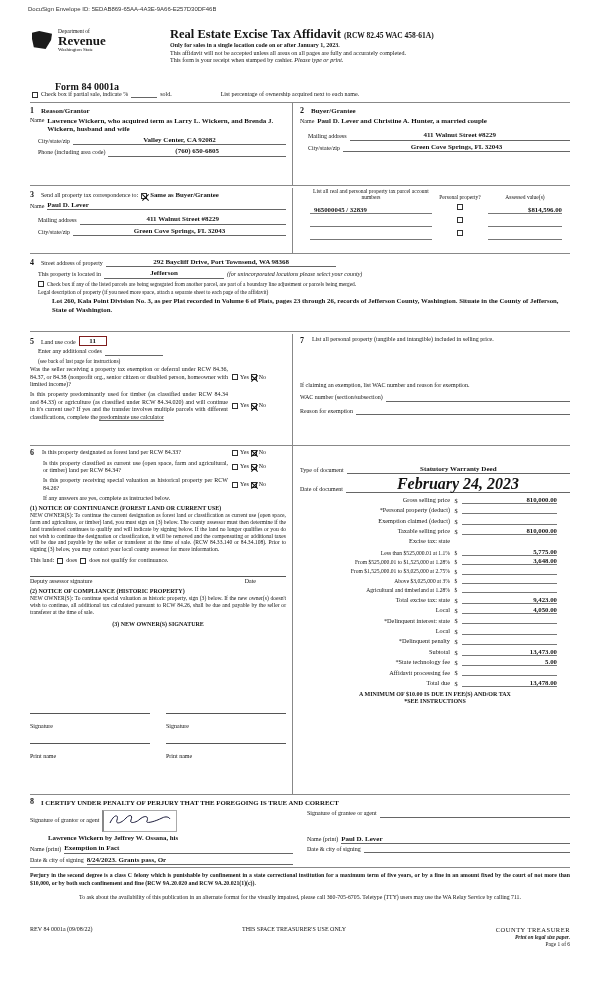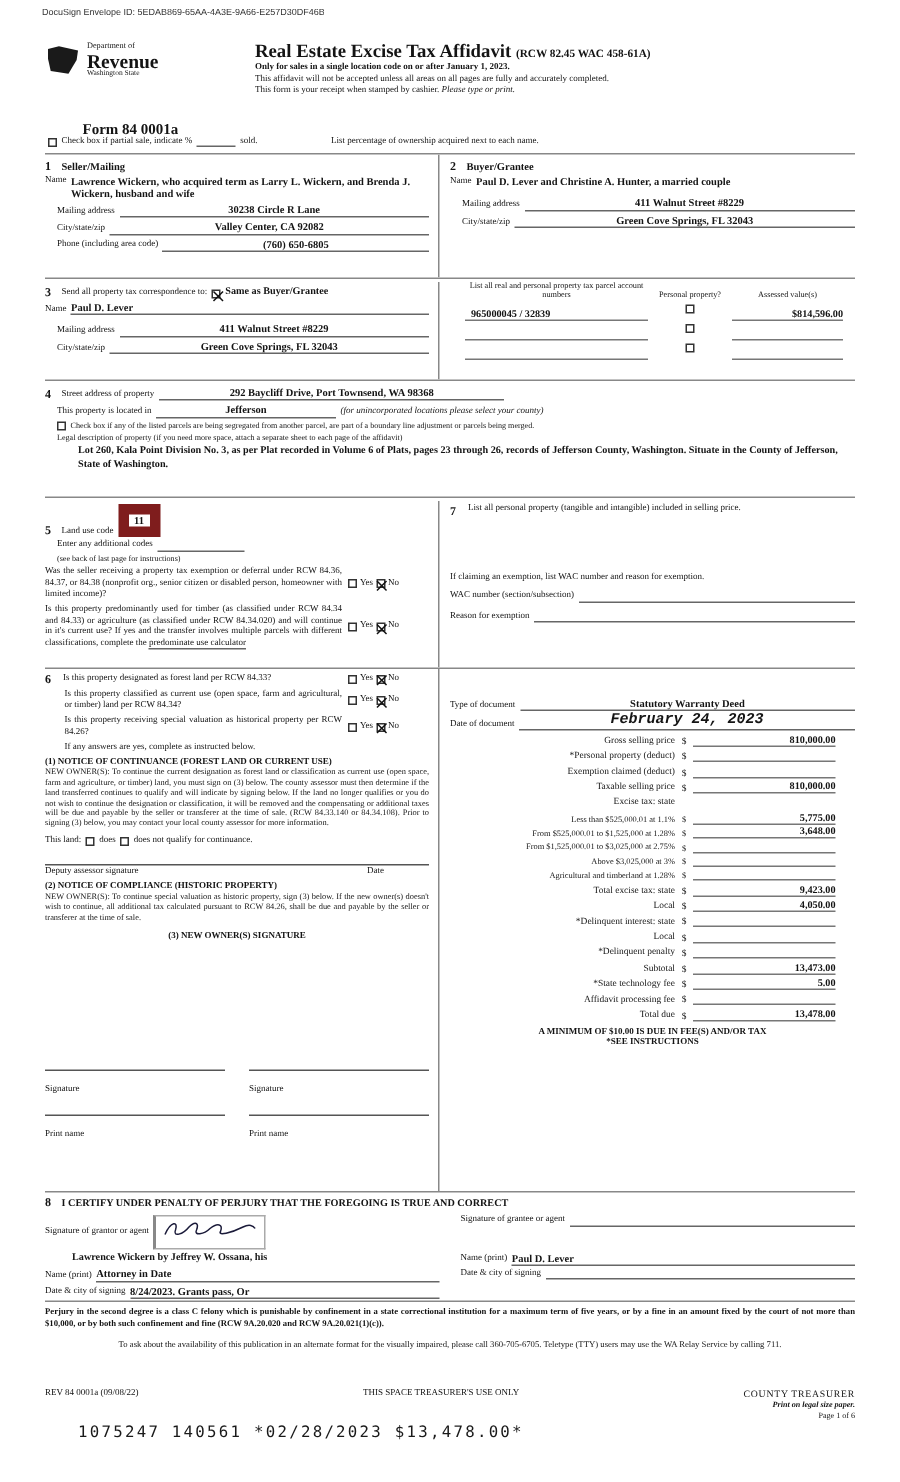--- a/index.html
+++ b/index.html
@@ -42,42 +42,42 @@
   .cb.checked::after  { transform:rotate(-45deg); }
   .ptable { margin-left:10px; }
   .phead { display:flex; gap:4px; text-align:center; align-items:flex-end; }
   .ph { font-size:5.5px; line-height:1.15; }
   .ph1 { width:122px; } .ph2 { width:48px; } .ph3 { width:74px; }
   .prow { display:flex; gap:4px; align-items:flex-end; height:13px; }
   .pparcel { width:122px; font-size:6.8px; font-weight:bold; border-bottom:1px solid #777; padding-left:4px; }
   .pcbcell { width:48px; text-align:center; }
   .pvalue { width:74px; font-size:6.8px; font-weight:bold; border-bottom:1px solid #777; text-align:right; }
   .legal { font-size:6.8px; margin:2px 0 0 22px; line-height:1.3; }
-  .codebox { display:inline-block; min-width:28px; border:7px solid #7f1d1d; text-align:center; font-weight:bold; font-size:7px; padding:0 2px; }
+  .codebox { display:inline-block; min-width:28px; border:1px solid #7f1d1d; text-align:center; font-weight:bold; font-size:7px; padding:0 2px; }
   .qrow { display:flex; align-items:center; gap:4px; margin:2.5px 0; }
   .qtext { flex:1; text-align:justify; }
   .yn { display:flex; align-items:center; gap:2px; flex:none; width:54px; }
   .ntitle { font-weight:bold; font-size:6px; margin-top:3px; line-height:1.2; }
   .ntitle.center { text-align:center; margin-top:5px; }
   .nbody { font-size:5.6px; text-align:justify; line-height:1.22; }
   .depline { border-bottom:1px solid #555; height:10px; }
   .deplabels { display:flex; justify-content:space-between; padding-right:30px; margin-top:1px; }
   .sigcols { display:flex; gap:16px; }
   .sigcol { flex:1; }
   .sigline { border-bottom:1px solid #555; }
   .sigline.h1 { height:86px; }
   .sigline.h2 { height:12px; }
   .taxrow { display:flex; align-items:flex-end; margin:2.4px 0; }
   .taxlabel { width:150px; text-align:right; font-size:6.3px; line-height:1.1; }
   .taxdollar { width:12px; text-align:center; font-size:6.3px; }
   .taxval { width:95px; text-align:right; font-size:6.8px; font-weight:bold; border-bottom:1px solid #777; min-height:8px; }
   .taxrow.sm .taxlabel, .taxrow.sm .taxdollar { font-size:5.6px; }
   .taxrow.sm { margin:1.4px 0; }
   .taxrow.hdr .taxdollar, .taxrow.hdr .taxval { visibility:hidden; }
-  .hand { font-family:Liberation Mono, monospace; font-style:italic; font-weight:bold; font-size:10px; line-height:1; }
+  .hand { font-family:Liberation Serif, serif; font-style:italic; font-weight:bold; font-size:16px; line-height:1; }
   .minnote { text-align:center; font-weight:bold; font-size:6px; margin-top:4px; }
   .certtitle { font-weight:bold; font-size:6.8px; }
   .cols2 { display:flex; gap:14px; }
   .ccol { flex:1; }
   .sigbox { display:inline-block; border:1px solid #aaa; border-left:2px solid #888; padding:1px 4px; background:#fff; }
   .perjury { font-size:5.8px; font-weight:bold; text-align:justify; line-height:1.3; }
   .altnote { font-size:5.8px; text-align:center; line-height:1.3; }
   .footrow { display:flex; justify-content:space-between; align-items:flex-start; }
   .fright { display:flex; flex-direction:column; align-items:flex-end; gap:1px; text-align:right; }
   .ctreas { font-size:6.5px; letter-spacing:0.5px; }
@@ -116,29 +116,25 @@
     <span class="lbl">Check box if partial sale, indicate %</span>
     <span class="blank" style="width:26px"></span>
     <span class="lbl">sold.</span>
     <span class="lbl" style="margin-left:46px">List percentage of ownership acquired next to each name.</span>
   </div>
 
   <div class="abs cols" style="top:102px;left:30px;right:30px;height:84px;border-top:1px solid #888;border-bottom:1px solid #888;">
     <div class="colL">
       <div class="frow" style="margin-top:3px">
           <span class="secnum">1</span>
-          <span class="sectitle">Seller/Mailing</span>
+          <span class="sectitle">Reason/Grantor</span>
         </div>
       <div class="frow" style="flex-wrap:wrap;align-items:flex-start">
           <span class="lbl">Name</span>
           <span class="val" style="flex:1">Lawrence Wickern, who acquired term as Larry L. Wickern, and Brenda J. Wickern, husband and wife</span>
-        </div>
-      <div class="frow">
-          <span class="lbl ind">Mailing address</span>
-          <span class="val ul grow ctr">30238 Circle R Lane</span>
         </div>
       <div class="frow">
           <span class="lbl ind">City/state/zip</span>
           <span class="val ul grow ctr">Valley Center, CA 92082</span>
         </div>
       <div class="frow">
           <span class="lbl ind">Phone (including area code)</span>
           <span class="val ul grow ctr">(760) 650-6805</span>
         </div>
     </div>
@@ -461,21 +457,21 @@
           <span class="lbl">Signature of grantor or agent</span>
           <span class="sigbox">
             <svg width="64" height="14" viewBox="0 0 64 14">
                 <path d="M2 11 C6 2 11 2 9 8 C7 13 14 11 18 6 C22 2 25 3 23 8 C21 12 28 11 32 7 C37 3 41 4 39 9 C37 12 46 10 54 6 C58 4 61 5 62 7" fill="none" stroke="#1b1b3a" stroke-width="1"></path>
               </svg>
           </span>
         </div>
         <div class="val7" style="margin-left:18px">Lawrence Wickern by Jeffrey W. Ossana, his</div>
         <div class="frow">
             <span class="lbl">Name (print)</span>
-            <span class="val ul grow">Attorney in Date</span>
+            <span class="val ul grow">Exemption in Fact</span>
           </div>
         <div class="frow">
             <span class="lbl">Date &amp; city of signing</span>
             <span class="val ul grow">8/24/2023. Grants pass, Or</span>
           </div>
       </div>
       <div class="ccol">
         <div class="frow" style="align-items:flex-end">
           <span class="lbl">Signature of grantee or agent</span>
           <span class="blankline grow"></span>
@@ -499,15 +495,14 @@
   <div class="abs footrow" style="top:926px;left:30px;right:30px;">
     <span class="lbl">REV 84 0001a (09/08/22)</span>
     <span class="lbl">THIS SPACE TREASURER'S USE ONLY</span>
     <span class="fright">
       <span class="ctreas">COUNTY TREASURER</span>
       <i class="tiny b">Print on legal size paper.</i>
       <span class="tiny">Page 1 of 6</span>
     </span>
   </div>
 
-  <div class="abs stamp" style="top:949px;left:52px;">1075247 140561 *02/28/2023 $13,478.00*</div>
 
 </div>
 
 </body></html>

